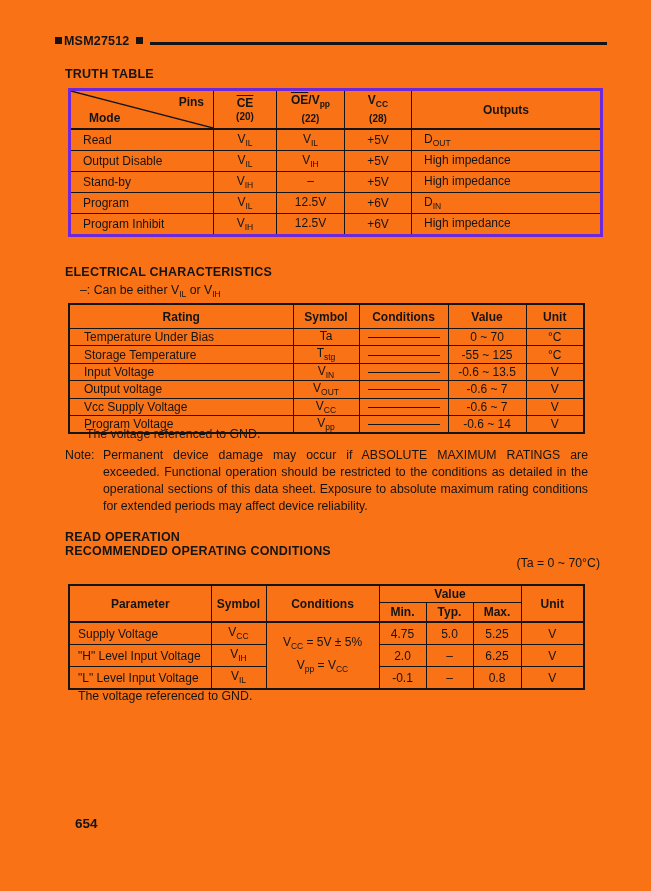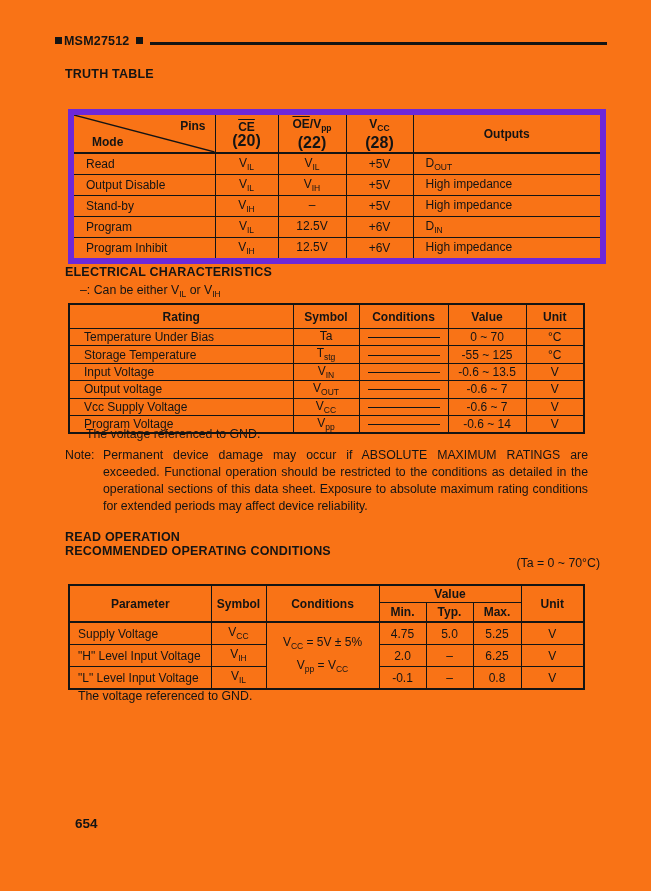--- a/index.html
+++ b/index.html
@@ -18,28 +18,28 @@
 
   table{border-collapse:collapse;position:absolute;table-layout:fixed;}
   th,td{border:1px solid #141414;font-size:12px;padding:0;overflow:hidden;}
   th{font-weight:bold;}
   .c{text-align:center;}
   .l{text-align:left;padding-left:12px;}
   sub{font-size:8.5px;letter-spacing:0;}
   .ov{text-decoration:overline;}
 
   
-  .tt{top:109px;left:68px;width:532px;border:6px solid #6d28d9;}
+  .tt{top:88px;left:68px;width:532px;border:3px solid #6d28d9;}
   .tt tr.hdr th{height:37px;border-bottom:2.5px solid #141414;line-height:14px;}
   .tt td{height:20px;}
   .corner{position:relative;}
   .corner svg{position:absolute;left:0;top:0;width:100%;height:100%;}
   .corner-top{position:absolute;top:4px;right:9px;font-weight:bold;}
   .corner-bottom{position:absolute;bottom:3px;left:7px;font-weight:bold;padding-left:11px;}
-  .pin{display:block;font-size:16px;}
+  .pin{display:block;font-size:10px;}
 
   .small-note{position:absolute;font-size:12.3px;}
 
   
   .amr{top:303px;left:68px;width:515px;border:2px solid #141414;}
   .amr tr.hdr th{height:23px;border-bottom:1.5px solid #141414;}
   .amr td{height:16px;}
   .amr .l{padding-left:14px;}
   .dashline{display:inline-block;width:72px;border-top:1.3px solid #141414;vertical-align:3px;}
 

